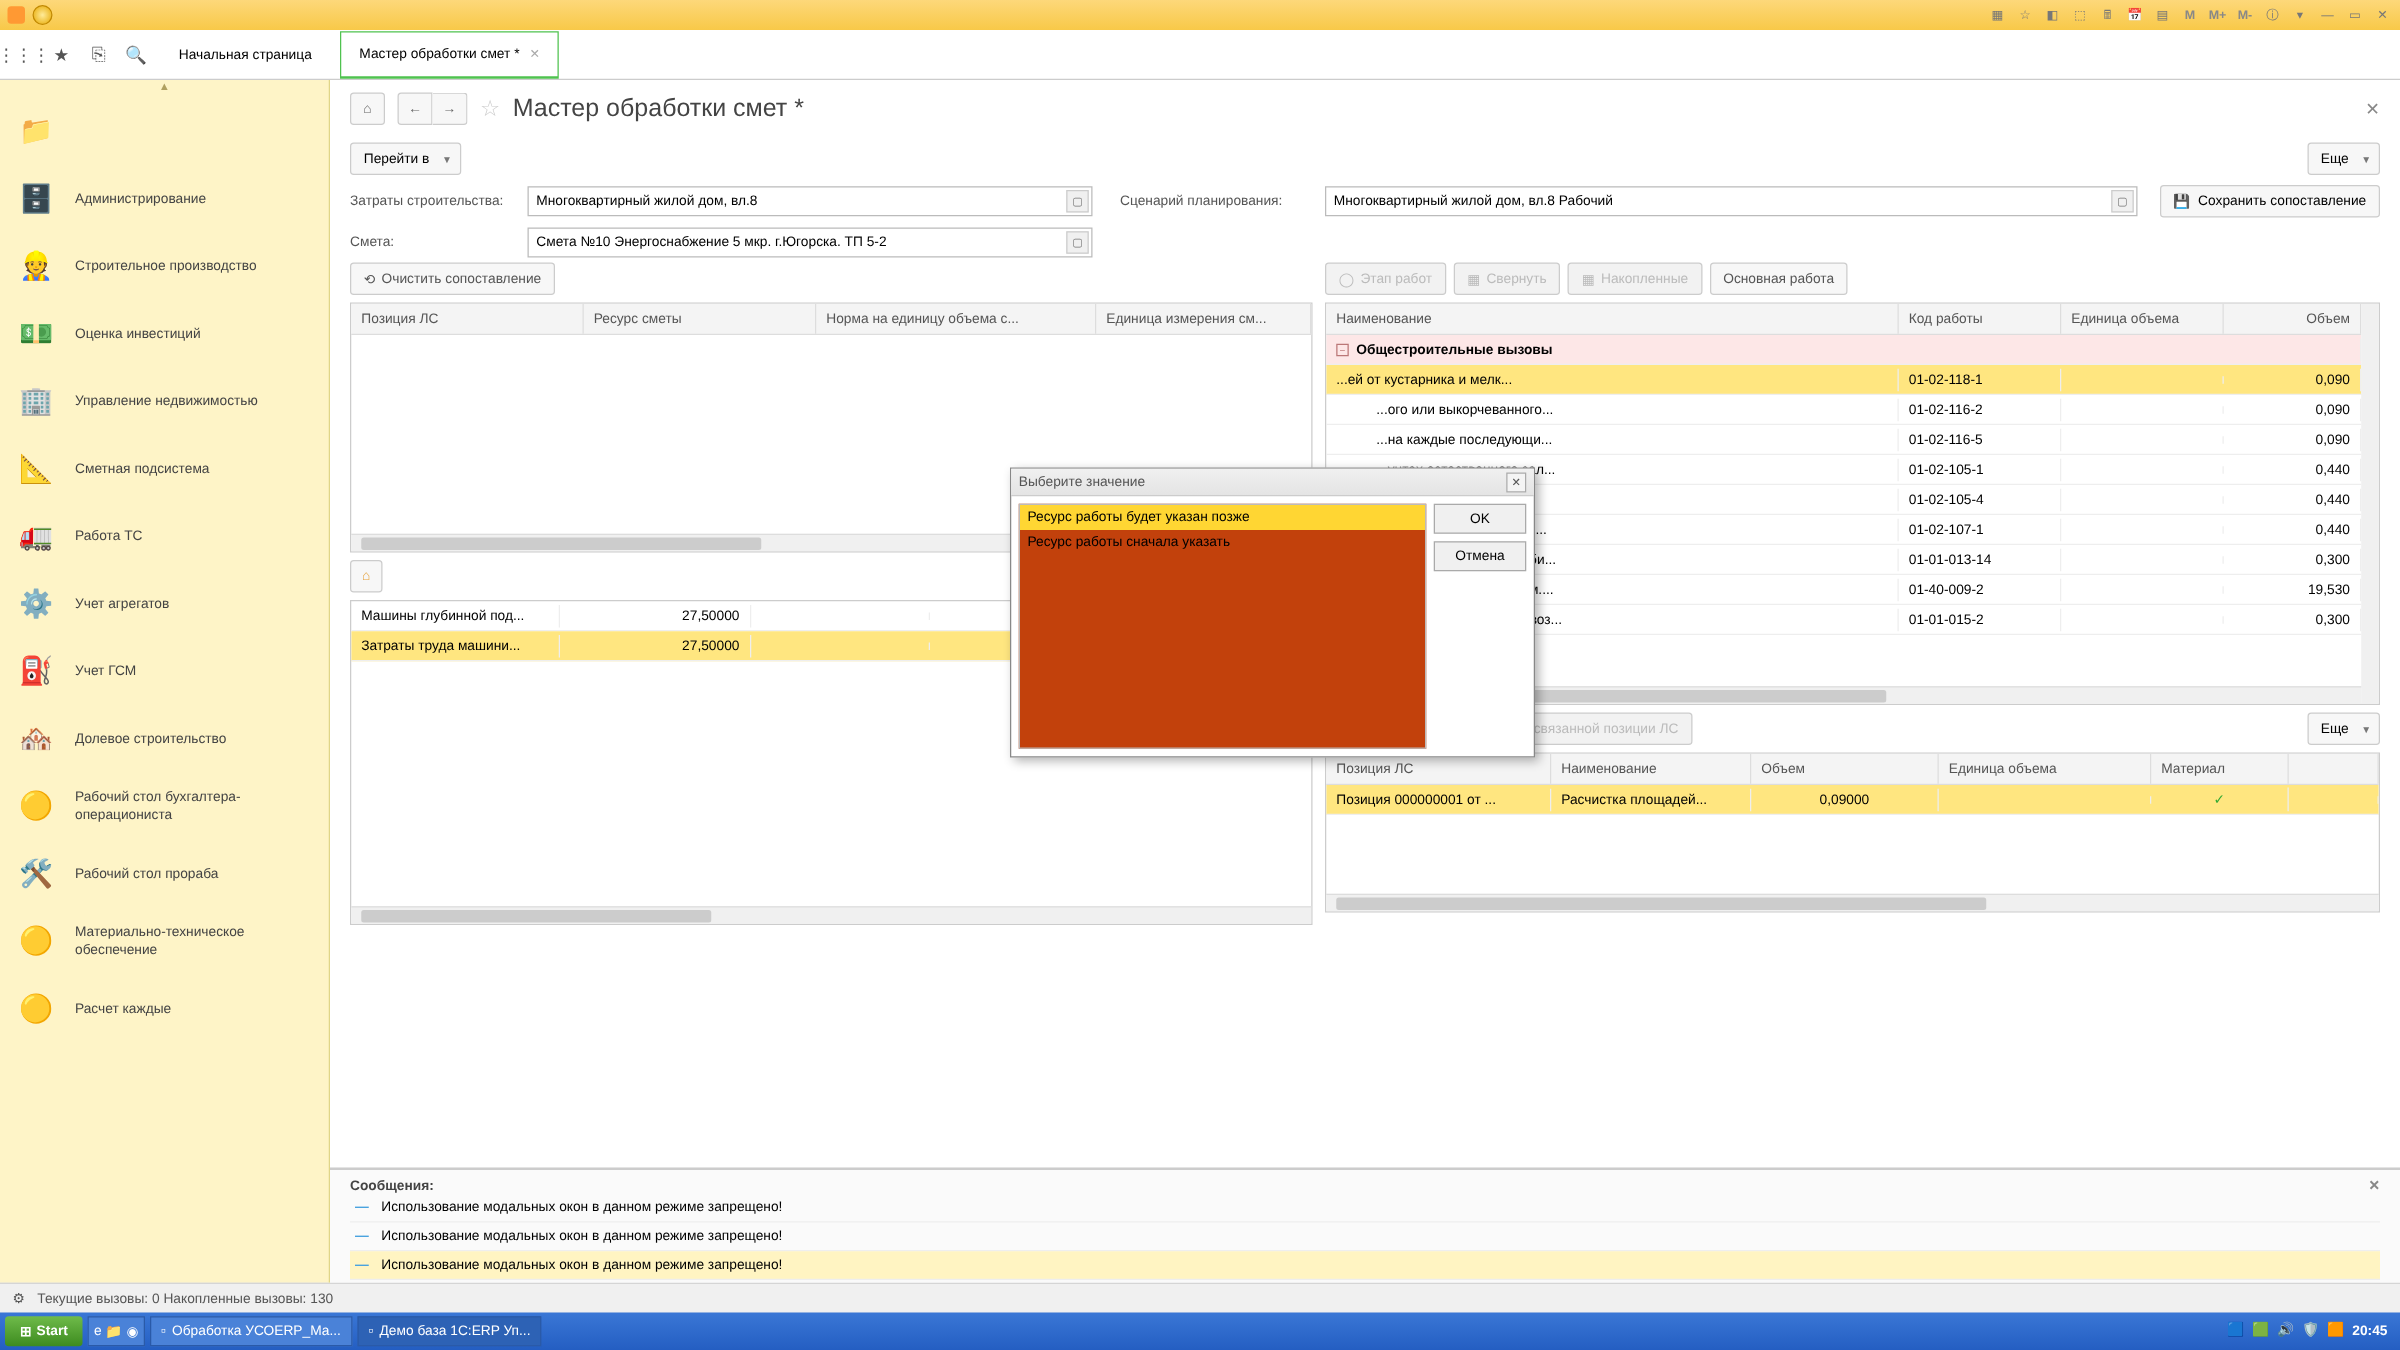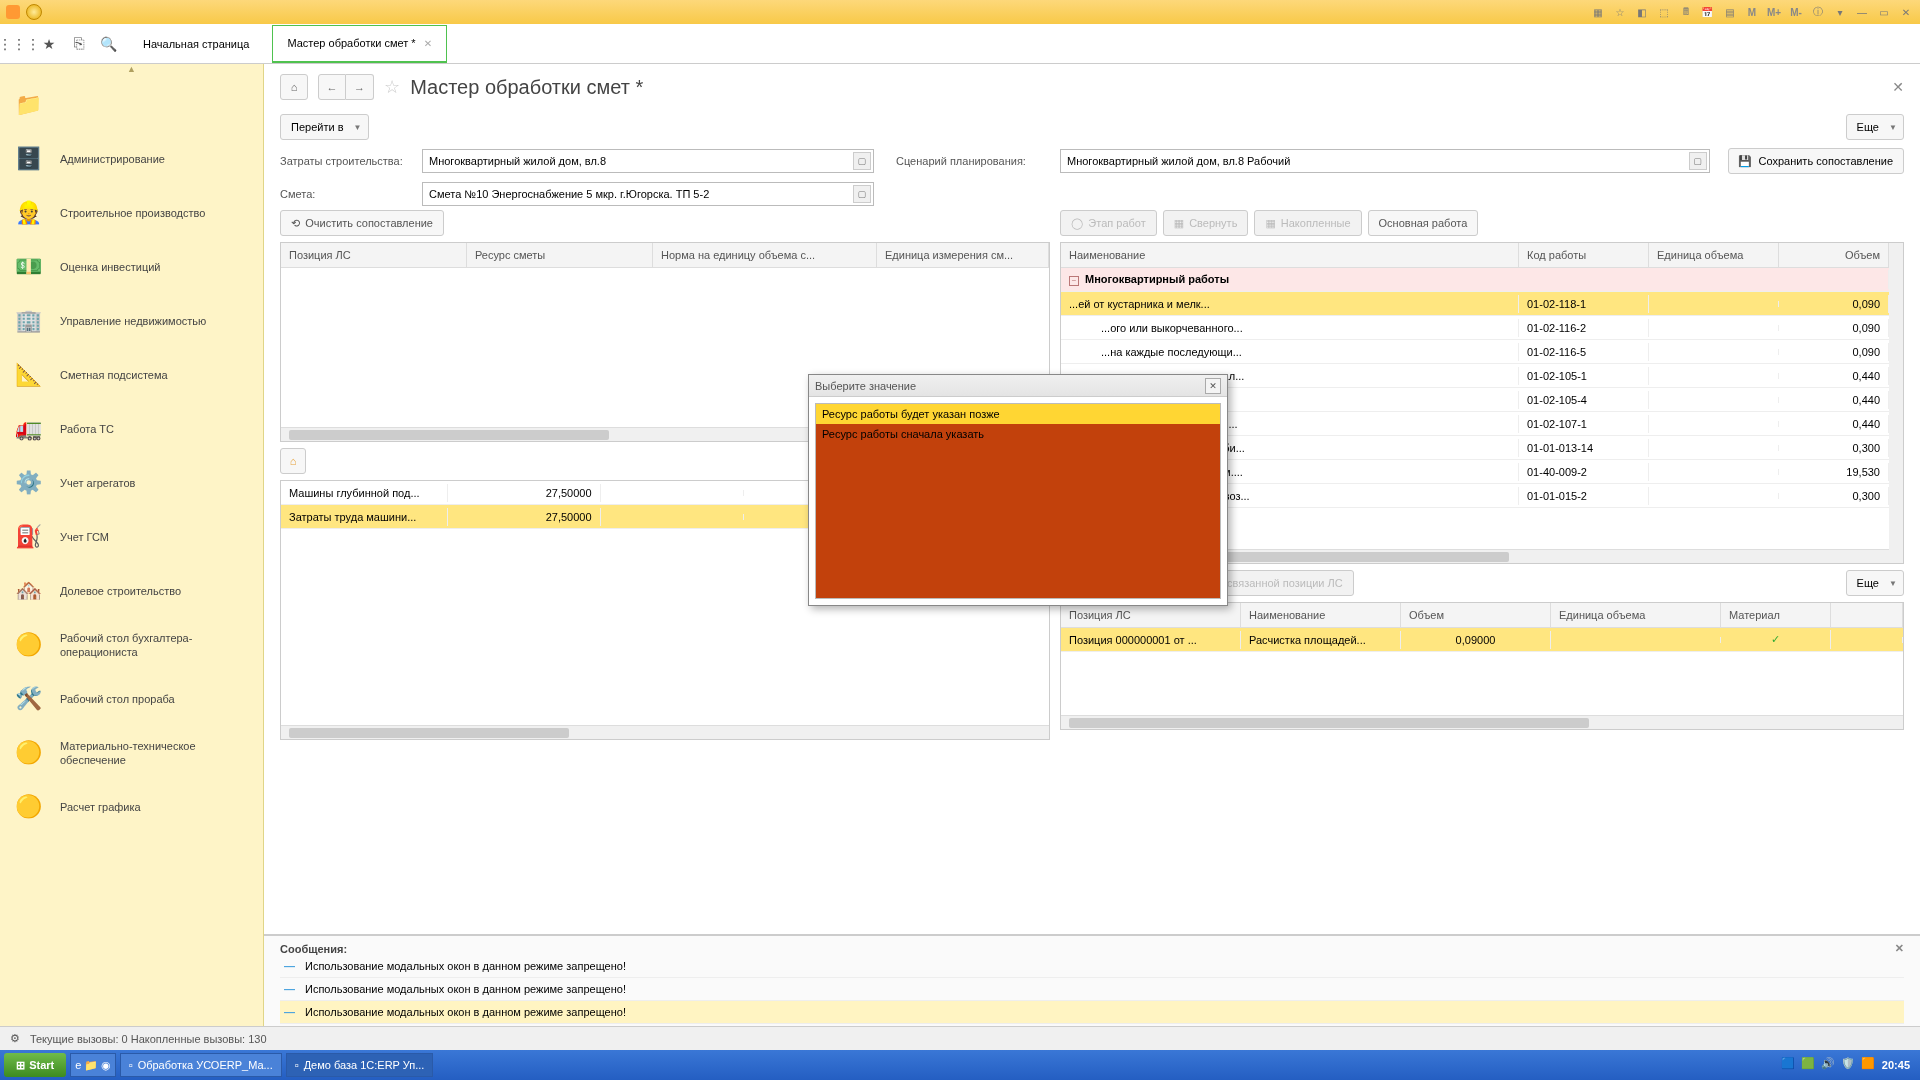--- a/index.html
+++ b/index.html
@@ -200,21 +200,21 @@
         <div class="sb-item">
           <span class="sb-icon">🛠️</span>
           <span class="sb-label">Рабочий стол прораба</span>
         </div>
         <div class="sb-item">
           <span class="sb-icon">🟡</span>
           <span class="sb-label">Материально-техническое обеспечение</span>
         </div>
         <div class="sb-item">
           <span class="sb-icon">🟡</span>
-          <span class="sb-label">Расчет графика</span>
+          <span class="sb-label">Расчет каждые</span>
         </div>
       </div>
   </div>
 
   <div class="content">
     <div class="page-header">
       <div class="nav-btn">⌂</div>
       <div class="nav-group">
         <div class="nav-btn">←</div>
         <div class="nav-btn">→</div>
@@ -331,21 +331,21 @@
           <div style="display:flex;flex:1;min-height:0">
             <div style="flex:1;display:flex;flex-direction:column;min-height:0">
               <div class="grid-head">
                 <div class="gh" style="flex:1">Наименование</div>
                 <div class="gh" style="width:130px">Код работы</div>
                 <div class="gh" style="width:130px">Единица объема</div>
                 <div class="gh" style="width:110px;text-align:right">Объем</div>
               </div>
               <div class="grid-body" id="grid3-body">
                   <div class="grid-row pink">
-                    <div class="gc" style="flex:1"><span class="expand">−</span><b>Многоквартирный работы</b></div>
+                    <div class="gc" style="flex:1"><span class="expand">−</span><b>Общестроительные вызовы</b></div>
                   </div>
                   <div class="grid-row sel">
                     <div class="gc" style="flex:1;">...ей от кустарника и мелк...</div>
                     <div class="gc" style="width:130px">01-02-118-1</div>
                     <div class="gc" style="width:130px"></div>
                     <div class="gc" style="width:110px;text-align:right">0,090</div>
                   </div>
                   <div class="grid-row">
                     <div class="gc" style="flex:1;padding-left:40px">...ого или выкорчеванного...</div>
                     <div class="gc" style="width:130px">01-02-116-2</div>
@@ -501,14 +501,18 @@
 <div class="modal">
   <div class="modal-title">
     <span>Выберите значение</span>
     <span class="modal-close">✕</span>
   </div>
   <div class="modal-body">
     <div class="modal-list">
       <div class="modal-item sel">Ресурс работы будет указан позже</div>
       <div class="modal-item">Ресурс работы сначала указать</div>
     </div>
+    <div class="modal-btns">
+      <div class="modal-btn">OK</div>
+      <div class="modal-btn">Отмена</div>
+    </div>
   </div>
 </div>
 
 </body></html>

